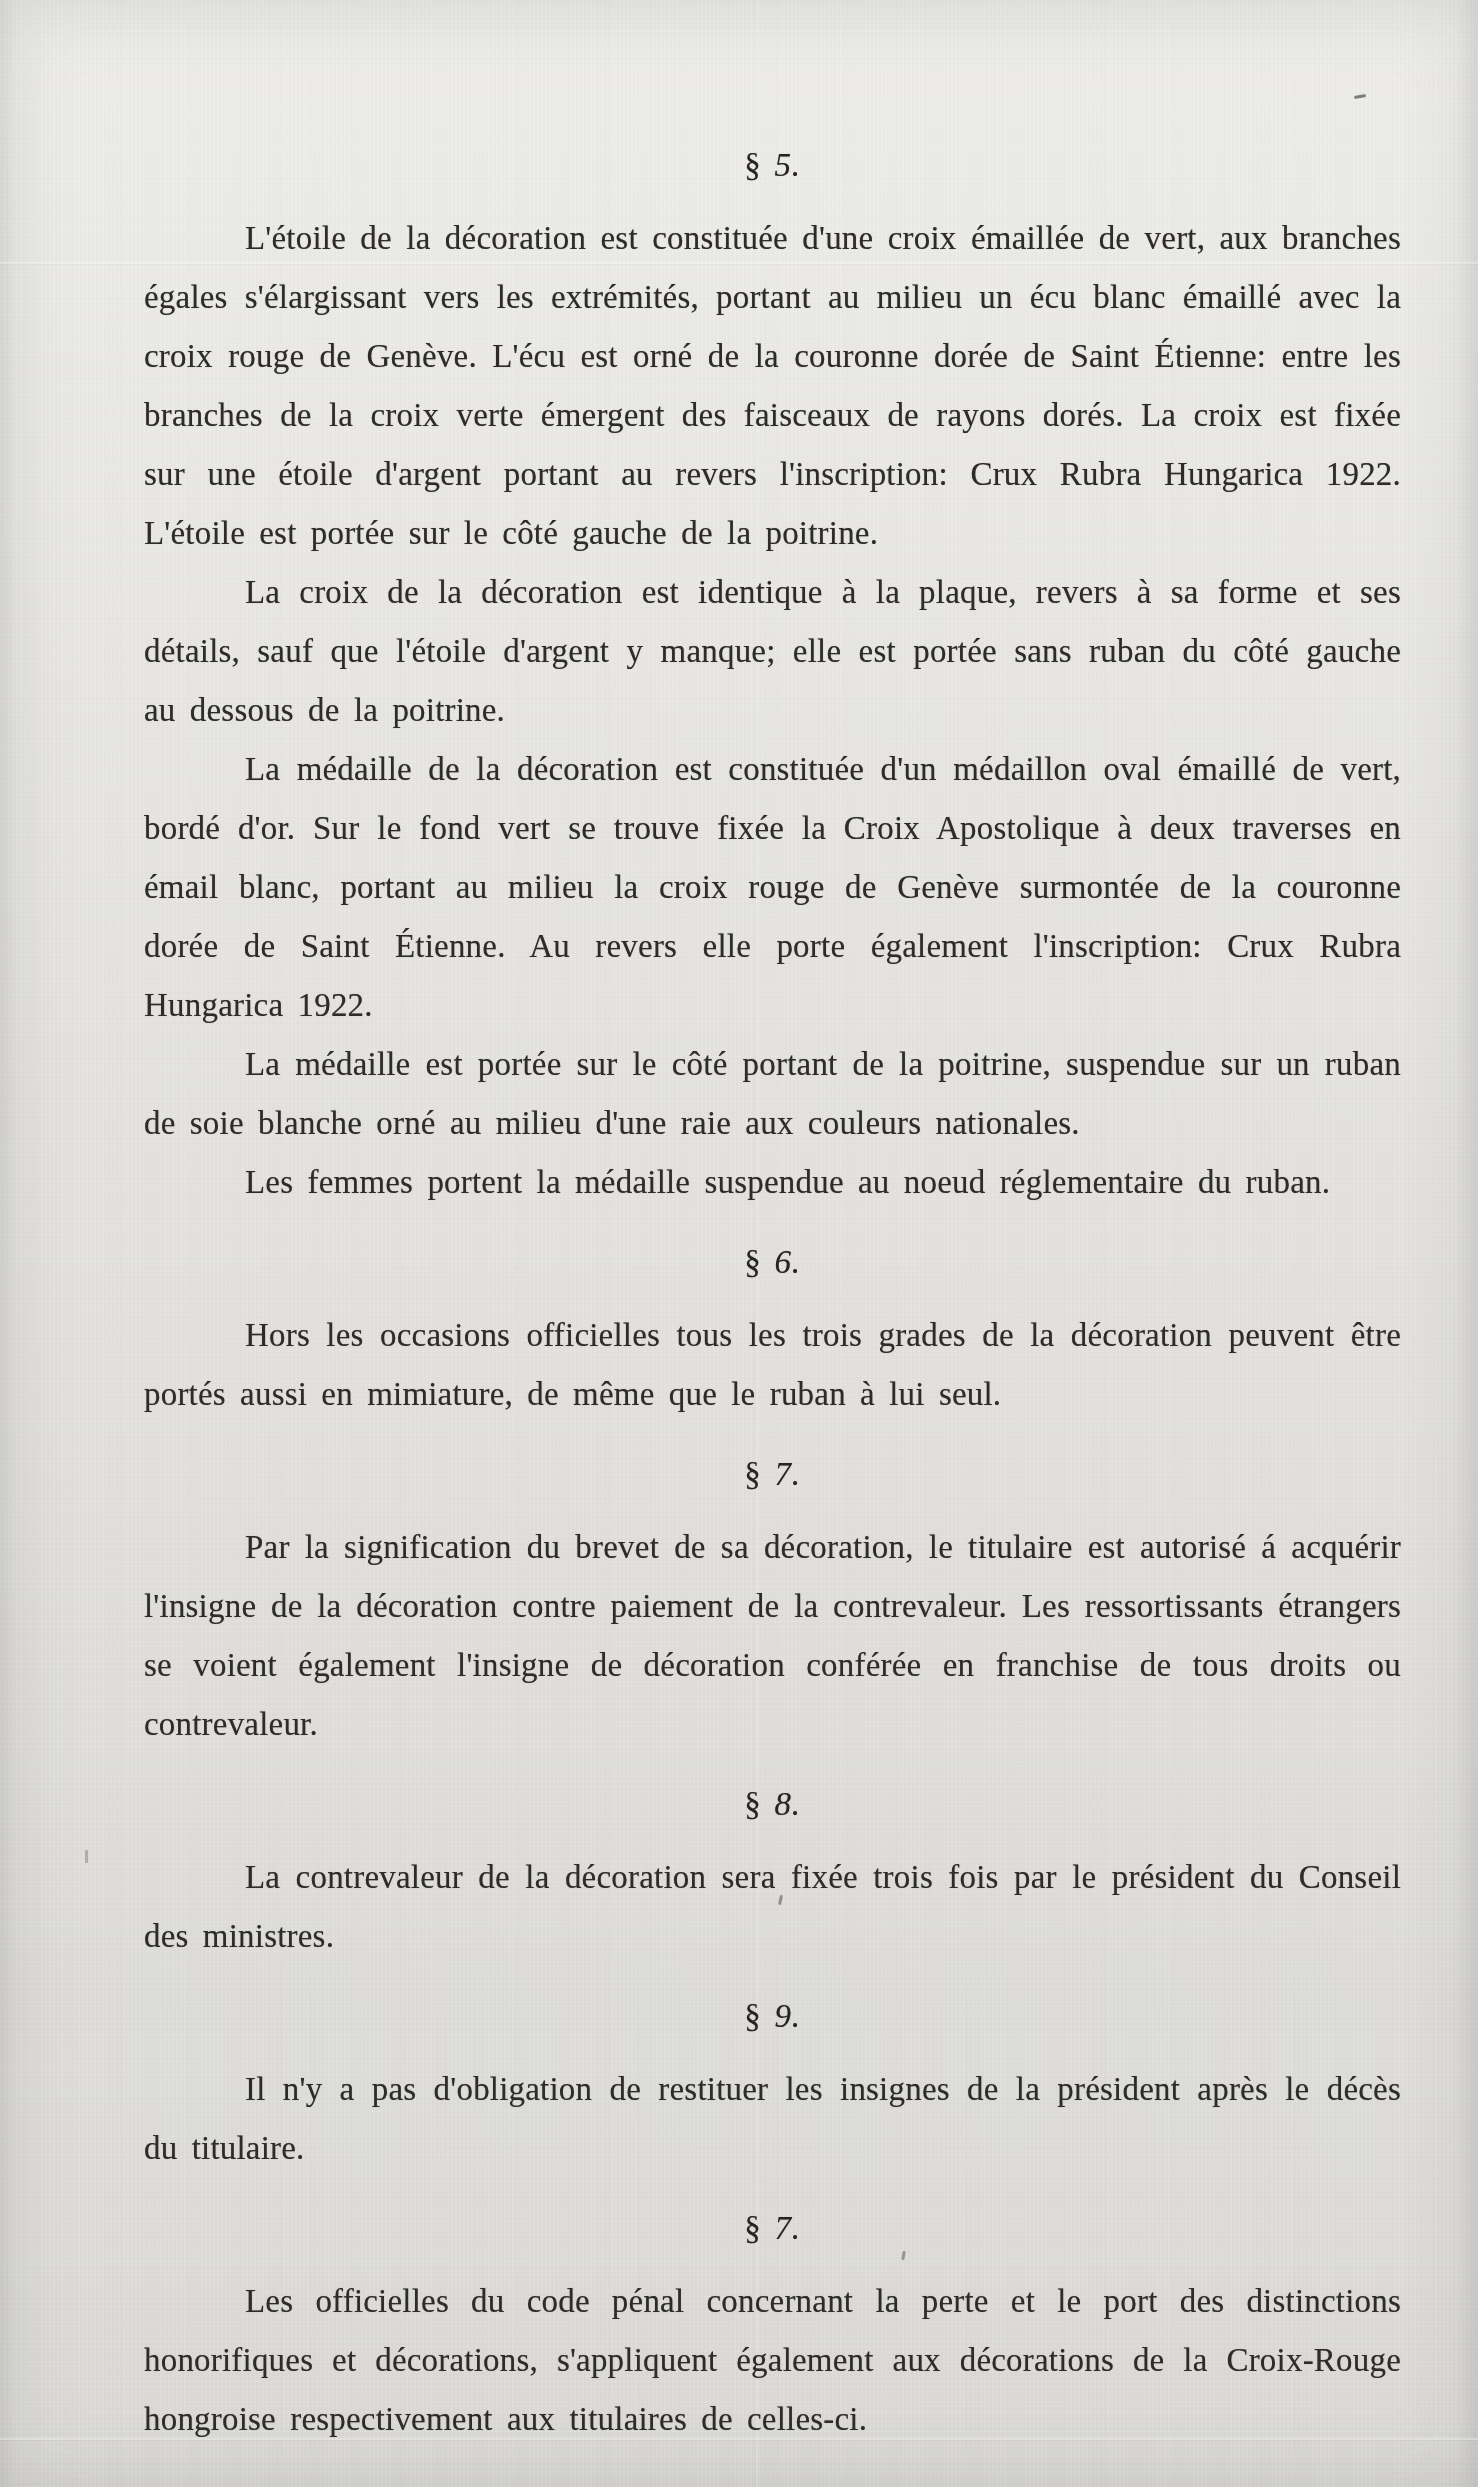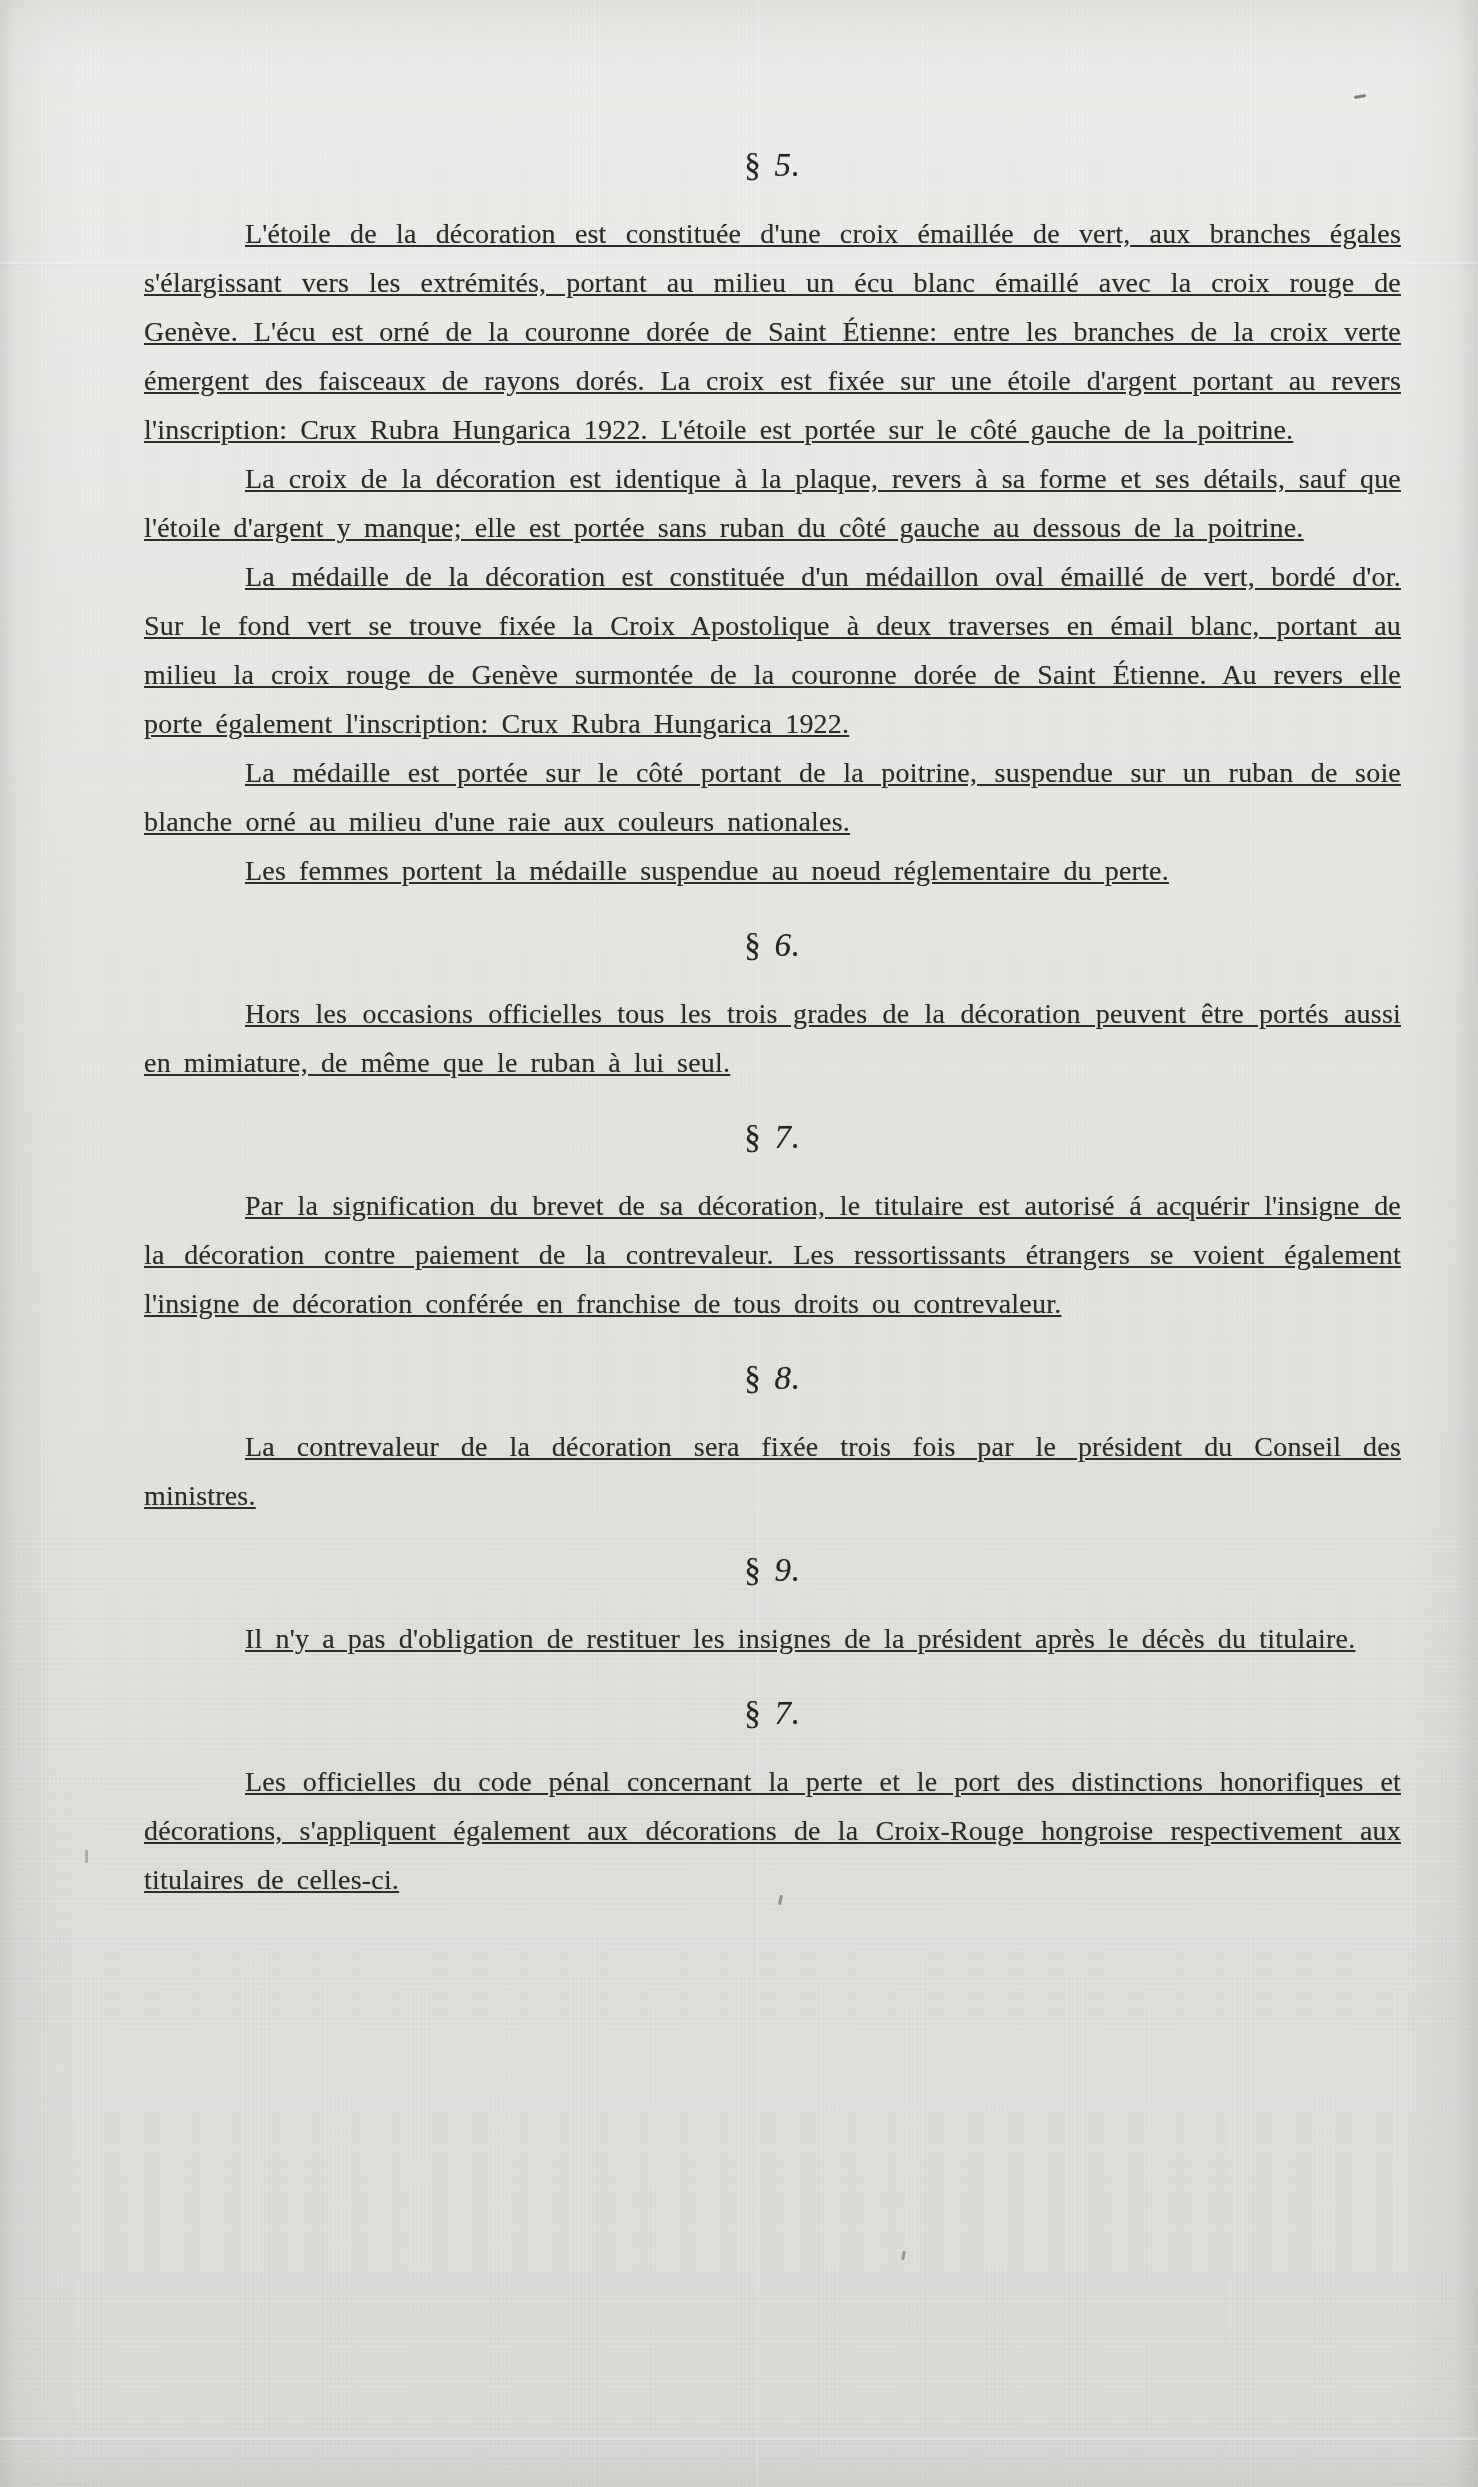--- a/index.html
+++ b/index.html
@@ -64,28 +64,27 @@
     font-weight: normal;
     text-align: center;
     letter-spacing: 0.8px;
     margin: 25px 0 18px 0;
     color: #262523;
     text-shadow: 0 0 0.8px rgba(45,44,41,0.45);
   }
   .sec-head .num { font-style: italic; margin-left: 13px; }
 
   .para {
-    font-size: 28px;
-    line-height: 49px;
+    font-size: 33px;
+    line-height: 59px;
     text-align: justify;
     text-indent: 101px;
     word-spacing: 5.8px;
     letter-spacing: 0.2px;
     text-shadow: 0 0 0.8px rgba(45,44,41,0.45);
-    text-decoration: underline;
   }
 </style>
 </head>
 <body>
 
 <div class="page">
   <div class="grain"></div>
   <div class="crease-v"></div>
   <div class="crease-h1"></div>
   <div class="crease-h2"></div>
@@ -95,21 +94,21 @@
   <div class="speck speck-4"></div>
 
   <main class="content">
 
     <section class="doc-section">
       <h2 class="sec-head"><span>§</span><span class="num">5.</span></h2>
       <p class="para">L'étoile de la décoration est constituée d'une croix émaillée de vert, aux branches égales s'élargissant vers les extrémités, portant au milieu un écu blanc émaillé avec la croix rouge de Genève. L'écu est orné de la couronne dorée de Saint Étienne: entre les branches de la croix verte émergent des faisceaux de rayons dorés. La croix est fixée sur une étoile d'argent portant au revers l'inscription: Crux Rubra Hungarica 1922. L'étoile est portée sur le côté gauche de la poitrine.</p>
       <p class="para">La croix de la décoration est identique à la plaque, revers à sa forme et ses détails, sauf que l'étoile d'argent y manque; elle est portée sans ruban du côté gauche au dessous de la poitrine.</p>
       <p class="para">La médaille de la décoration est constituée d'un médaillon oval émaillé de vert, bordé d'or. Sur le fond vert se trouve fixée la Croix Apostolique à deux traverses en émail blanc, portant au milieu la croix rouge de Genève surmontée de la couronne dorée de Saint Étienne. Au revers elle porte également l'inscription: Crux Rubra Hungarica 1922.</p>
       <p class="para">La médaille est portée sur le côté portant de la poitrine, suspendue sur un ruban de soie blanche orné au milieu d'une raie aux couleurs nationales.</p>
-      <p class="para">Les femmes portent la médaille suspendue au noeud réglementaire du perte.</p>
+      <p class="para">Les femmes portent la médaille suspendue au noeud réglementaire du ruban.</p>
     </section>
 
     <section class="doc-section">
       <h2 class="sec-head"><span>§</span><span class="num">6.</span></h2>
       <p class="para">Hors les occasions officielles tous les trois grades de la décoration peuvent être portés aussi en mimiature, de même que le ruban à lui seul.</p>
     </section>
 
     <section class="doc-section">
       <h2 class="sec-head"><span>§</span><span class="num">7.</span></h2>
       <p class="para">Par la signification du brevet de sa décoration, le titulaire est autorisé á acquérir l'insigne de la décoration contre paiement de la contrevaleur. Les ressortissants étrangers se voient également l'insigne de décoration conférée en franchise de tous droits ou contrevaleur.</p>

